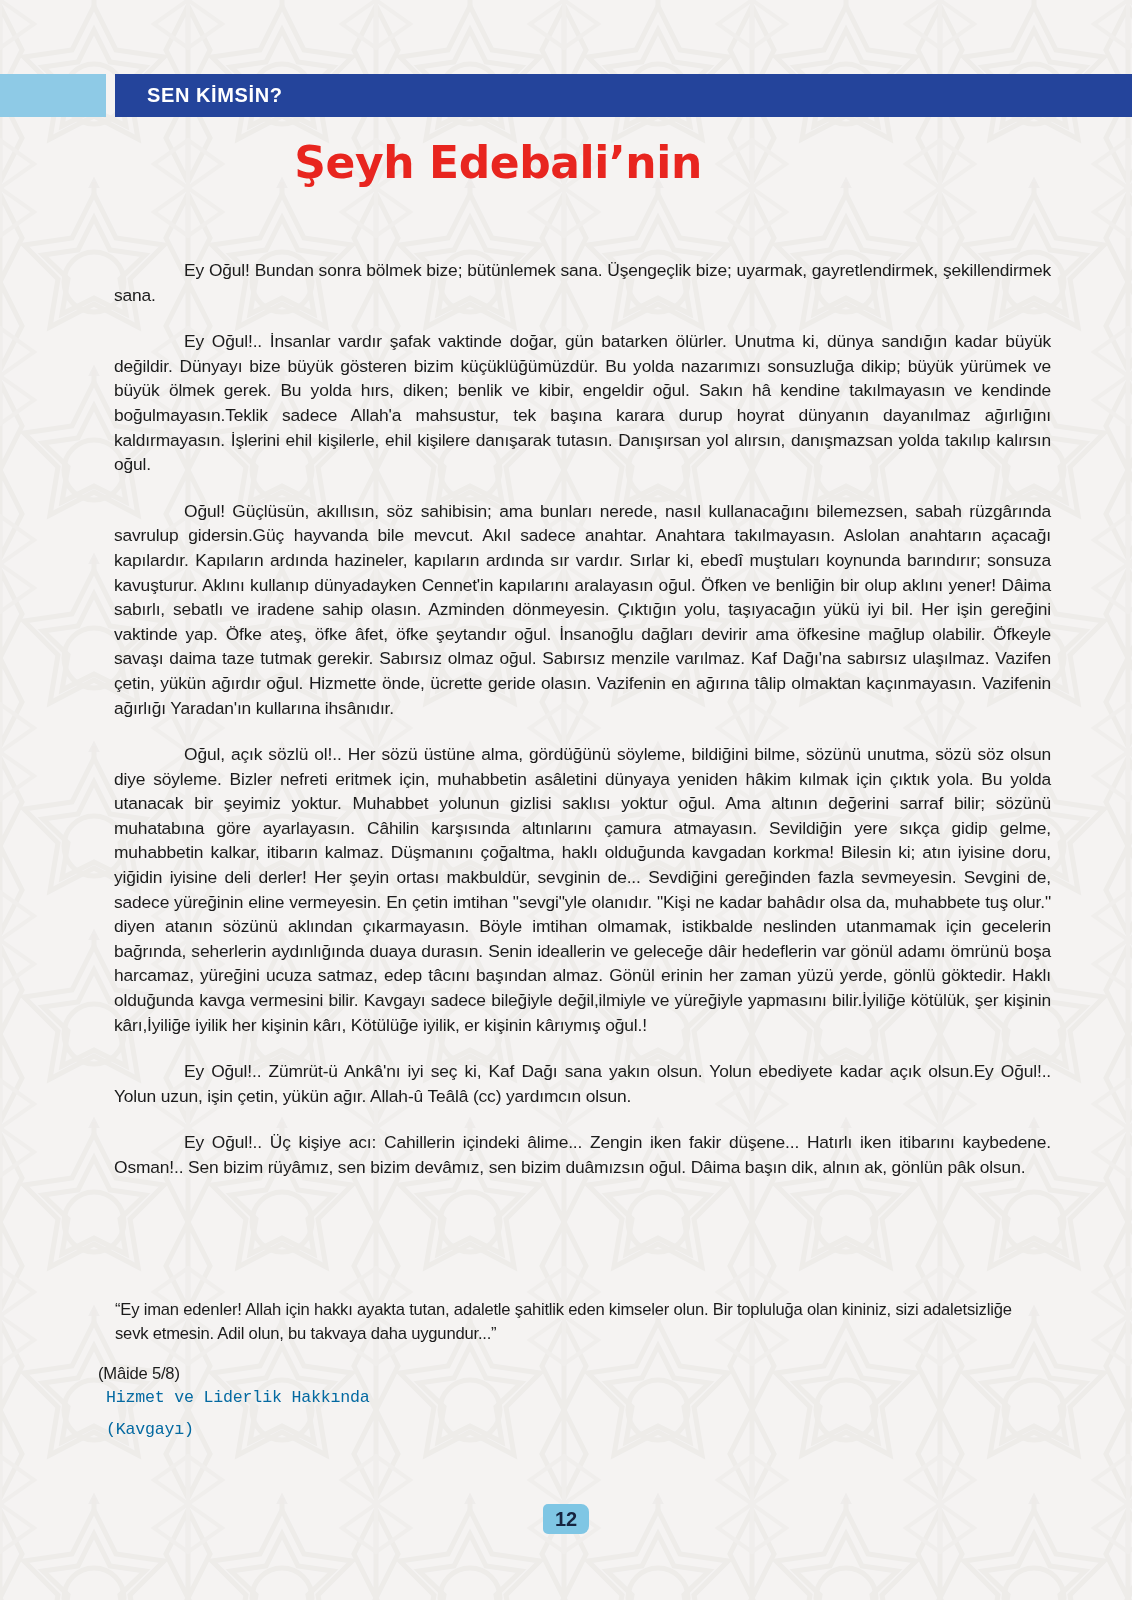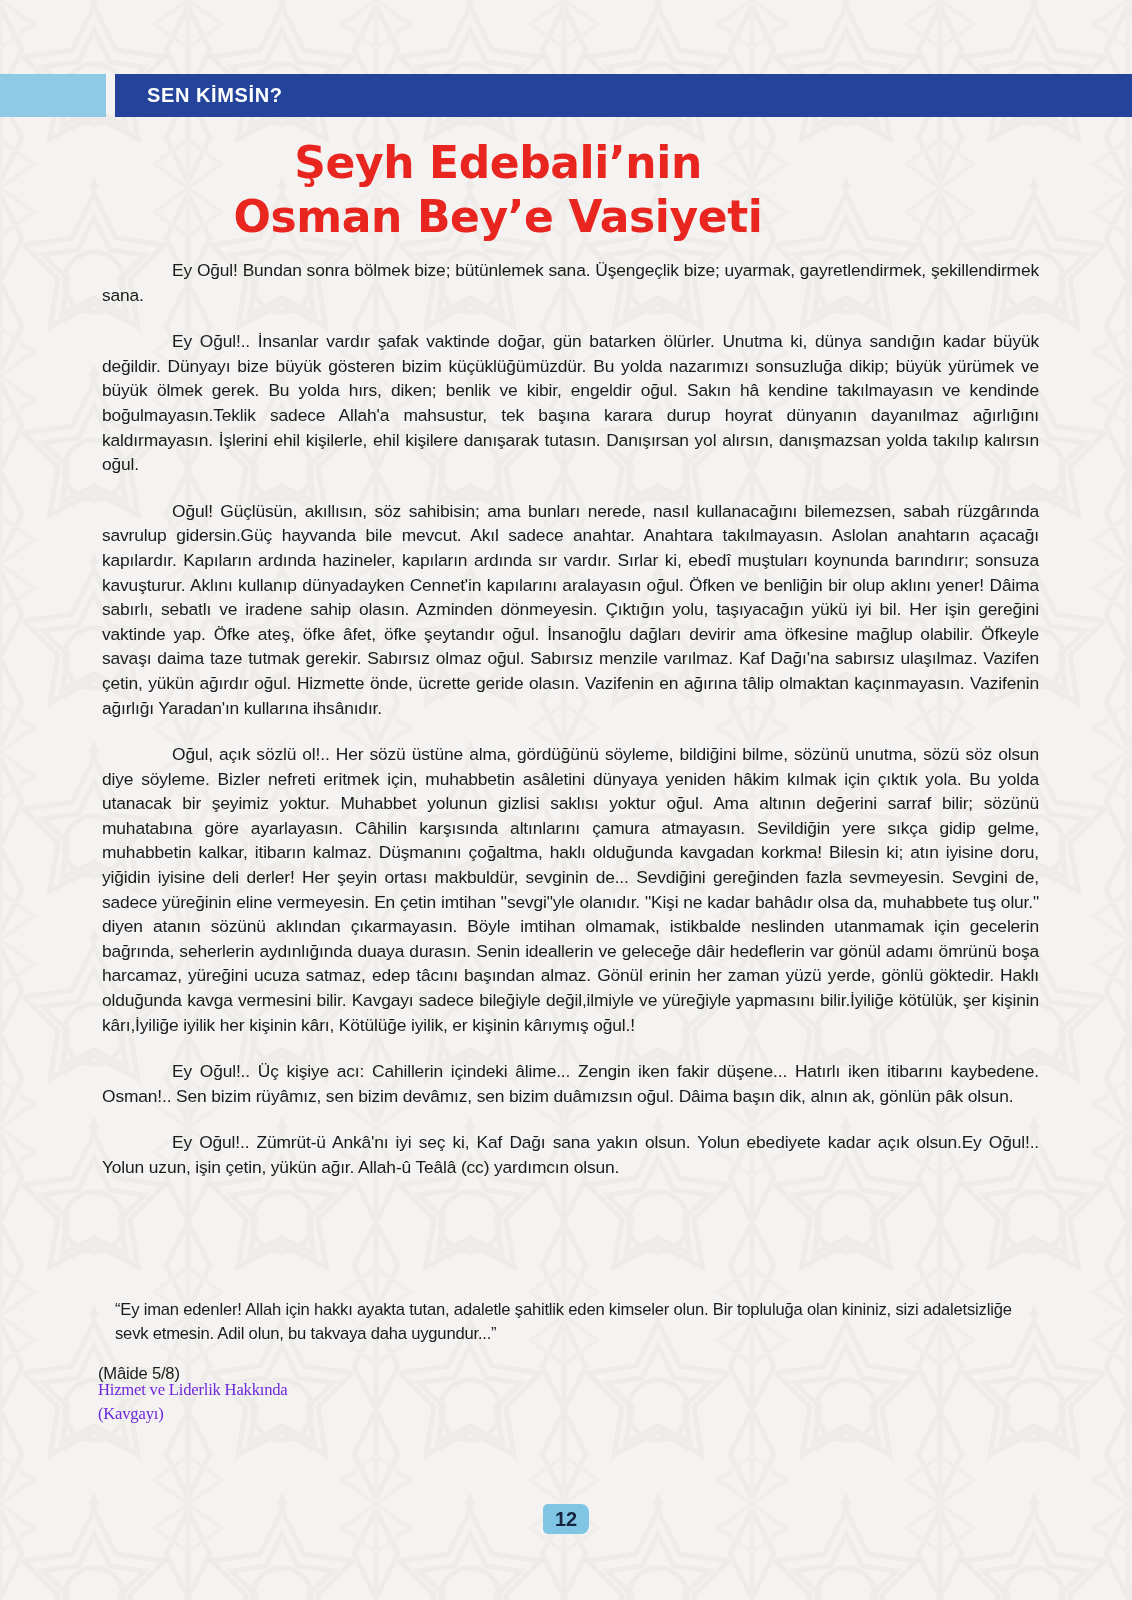--- a/index.html
+++ b/index.html
@@ -80,21 +80,21 @@
     letter-spacing: -0.4px;
     font-family: "DejaVu Sans", sans-serif;
     display: block;
     white-space: nowrap;
   }
 
   
   .article {
     position: absolute;
     top: 258px;
-    left: 102px;
+    left: 114px;
     width: 937px;
   }
   .para {
     font-size: 17.4px;
     line-height: 24.6px;
     color: #1b1b1b;
     text-align: justify;
     text-indent: 70px;
     margin: 0 0 22px 0;
     font-family: "Liberation Sans", sans-serif;
@@ -128,24 +128,24 @@
 
   .service-block {
     position: absolute;
     top: 1378px;
     left: 98px;
     width: 937px;
   }
   .service-line {
     font-size: 16.6px;
     line-height: 23.5px;
-    color: #6d28d9;
-    margin: 0;
+    color: #0369a1;
+    margin: 8px;
     letter-spacing: -0.2px;
-    font-family: Liberation Serif, serif;
+    font-family: Liberation Mono, monospace;
   }
 
   
   .page-number {
     position: absolute;
     left: 50%;
     transform: translateX(-50%);
     top: 1504px;
     width: 46px;
     height: 30px;
@@ -195,30 +195,29 @@
   <div class="header-band">
     <div class="header-swatch"></div>
     <div class="header-gap"></div>
     <div class="header-bar">
       <span class="header-bar-label">SEN KİMSİN?</span>
     </div>
   </div>
 
   <div class="title-block">
     <span class="title-line">Şeyh Edebali’nin</span>
-    <span class="title-line">Osman Bey’e Vasiyeti</span>
   </div>
 
   <div class="article">
     <p class="para">Ey Oğul! Bundan sonra bölmek bize; bütünlemek sana. Üşengeçlik bize; uyarmak, gayretlendirmek, şekillendirmek sana.</p>
     <p class="para">Ey Oğul!.. İnsanlar vardır şafak vaktinde doğar, gün batarken ölürler. Unutma ki, dünya sandığın kadar büyük değildir. Dünyayı bize büyük gösteren bizim küçüklüğümüzdür. Bu yolda nazarımızı sonsuzluğa dikip; büyük yürümek ve büyük ölmek gerek. Bu yolda hırs, diken; benlik ve kibir, engeldir oğul. Sakın hâ kendine takılmayasın ve kendinde boğulmayasın.Teklik sadece Allah'a mahsustur, tek başına karara durup hoyrat dünyanın dayanılmaz ağırlığını kaldırmayasın. İşlerini ehil kişilerle, ehil kişilere danışarak tutasın. Danışırsan yol alırsın, danışmazsan yolda takılıp kalırsın oğul.</p>
     <p class="para">Oğul! Güçlüsün, akıllısın, söz sahibisin; ama bunları nerede, nasıl kullanacağını bilemezsen, sabah rüzgârında savrulup gidersin.Güç hayvanda bile mevcut. Akıl sadece anahtar. Anahtara takılmayasın. Aslolan anahtarın açacağı kapılardır. Kapıların ardında hazineler, kapıların ardında sır vardır. Sırlar ki, ebedî muştuları koynunda barındırır; sonsuza kavuşturur. Aklını kullanıp dünyadayken Cennet'in kapılarını aralayasın oğul. Öfken ve benliğin bir olup aklını yener! Dâima sabırlı, sebatlı ve iradene sahip olasın. Azminden dönmeyesin. Çıktığın yolu, taşıyacağın yükü iyi bil. Her işin gereğini vaktinde yap. Öfke ateş, öfke âfet, öfke şeytandır oğul. İnsanoğlu dağları devirir ama öfkesine mağlup olabilir. Öfkeyle savaşı daima taze tutmak gerekir. Sabırsız olmaz oğul. Sabırsız menzile varılmaz. Kaf Dağı'na sabırsız ulaşılmaz. Vazifen çetin, yükün ağırdır oğul. Hizmette önde, ücrette geride olasın. Vazifenin en ağırına tâlip olmaktan kaçınmayasın. Vazifenin ağırlığı Yaradan'ın kullarına ihsânıdır.</p>
     <p class="para">Oğul, açık sözlü ol!.. Her sözü üstüne alma, gördüğünü söyleme, bildiğini bilme, sözünü unutma, sözü söz olsun diye söyleme. Bizler nefreti eritmek için, muhabbetin asâletini dünyaya yeniden hâkim kılmak için çıktık yola. Bu yolda utanacak bir şeyimiz yoktur. Muhabbet yolunun gizlisi saklısı yoktur oğul. Ama altının değerini sarraf bilir; sözünü muhatabına göre ayarlayasın. Câhilin karşısında altınlarını çamura atmayasın. Sevildiğin yere sıkça gidip gelme, muhabbetin kalkar, itibarın kalmaz. Düşmanını çoğaltma, haklı olduğunda kavgadan korkma! Bilesin ki; atın iyisine doru, yiğidin iyisine deli derler! Her şeyin ortası makbuldür, sevginin de... Sevdiğini gereğinden fazla sevmeyesin. Sevgini de, sadece yüreğinin eline vermeyesin. En çetin imtihan "sevgi"yle olanıdır. "Kişi ne kadar bahâdır olsa da, muhabbete tuş olur." diyen atanın sözünü aklından çıkarmayasın. Böyle imtihan olmamak, istikbalde neslinden utanmamak için gecelerin bağrında, seherlerin aydınlığında duaya durasın. Senin ideallerin ve geleceğe dâir hedeflerin var gönül adamı ömrünü boşa harcamaz, yüreğini ucuza satmaz, edep tâcını başından almaz. Gönül erinin her zaman yüzü yerde, gönlü göktedir. Haklı olduğunda kavga vermesini bilir. Kavgayı sadece bileğiyle değil,ilmiyle ve yüreğiyle yapmasını bilir.İyiliğe kötülük, şer kişinin kârı,İyiliğe iyilik her kişinin kârı, Kötülüğe iyilik, er kişinin kârıymış oğul.!</p>
+    <p class="para">Ey Oğul!.. Zümrüt-ü Ankâ'nı iyi seç ki, Kaf Dağı sana yakın olsun. Yolun ebediyete kadar açık olsun.Ey Oğul!.. Yolun uzun, işin çetin, yükün ağır. Allah-û Teâlâ (cc) yardımcın olsun.</p>
     <p class="para">Ey Oğul!.. Üç kişiye acı: Cahillerin içindeki âlime... Zengin iken fakir düşene... Hatırlı iken itibarını kaybedene. Osman!.. Sen bizim rüyâmız, sen bizim devâmız, sen bizim duâmızsın oğul. Dâima başın dik, alnın ak, gönlün pâk olsun.</p>
-    <p class="para">Ey Oğul!.. Zümrüt-ü Ankâ'nı iyi seç ki, Kaf Dağı sana yakın olsun. Yolun ebediyete kadar açık olsun.Ey Oğul!.. Yolun uzun, işin çetin, yükün ağır. Allah-û Teâlâ (cc) yardımcın olsun.</p>
   </div>
 
   <div class="quote-block">
     <p class="quote-line">“Ey iman edenler! Allah için hakkı ayakta tutan, adaletle şahitlik eden kimseler olun. Bir topluluğa olan kininiz, sizi adaletsizliğe sevk etmesin. Adil olun, bu takvaya daha uygundur...”</p>
     <p class="quote-source">(Mâide 5/8)</p>
   </div>
 
   <div class="service-block">
     <p class="service-line">Hizmet ve Liderlik Hakkında</p>
     <p class="service-line">(Kavgayı)</p>

